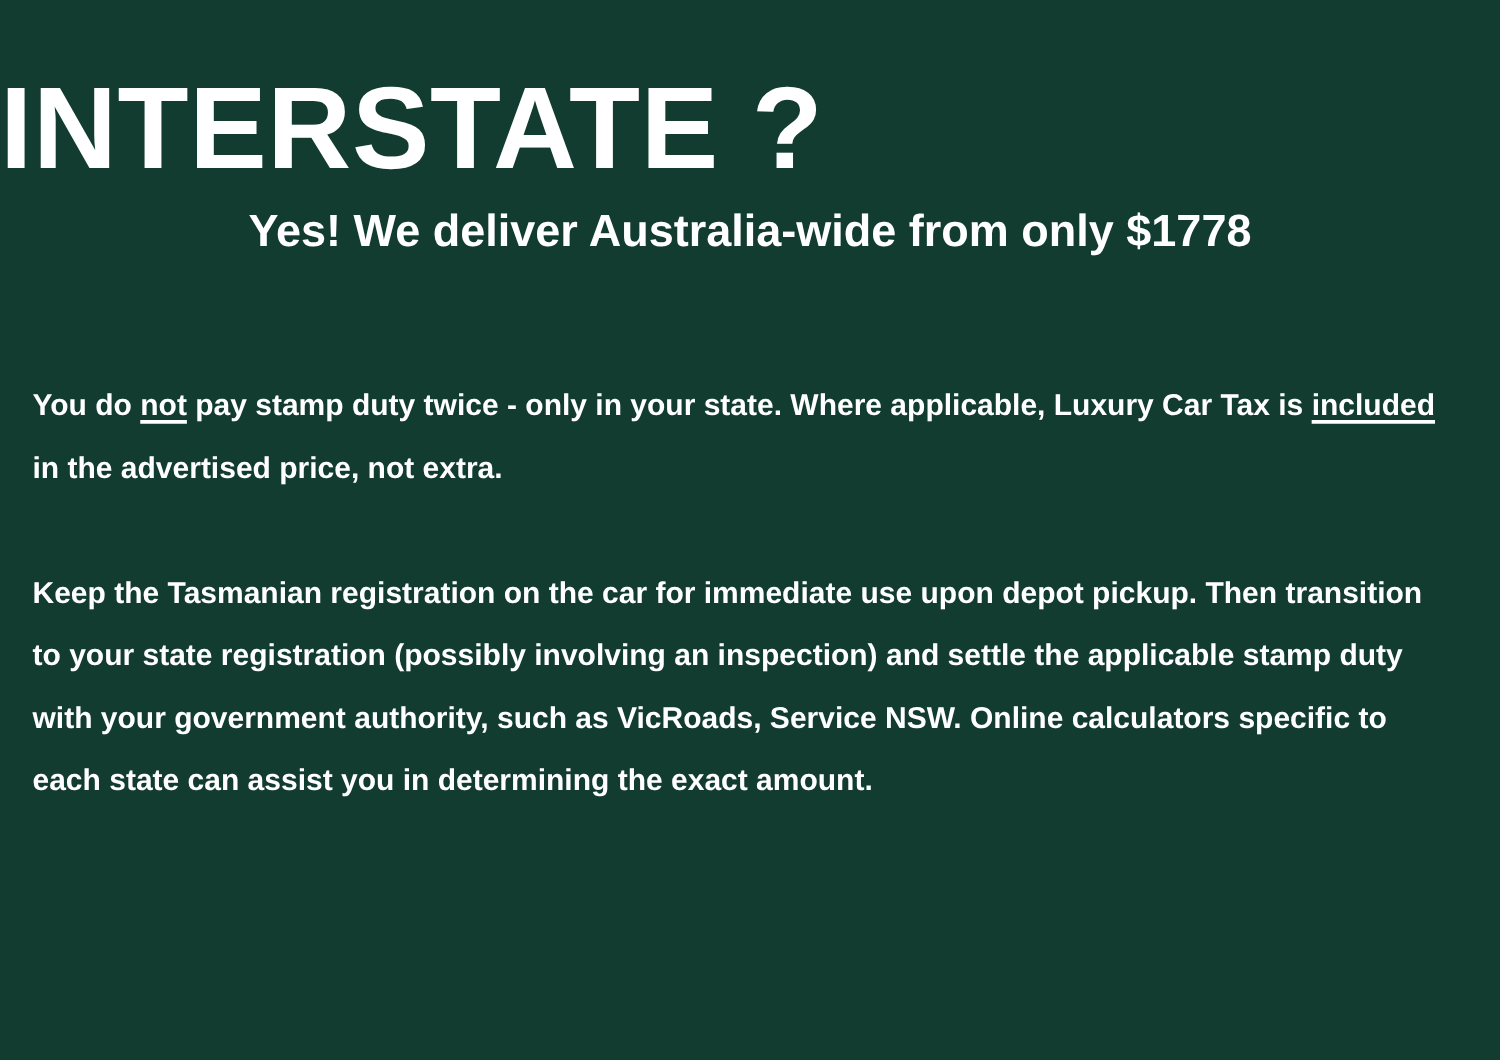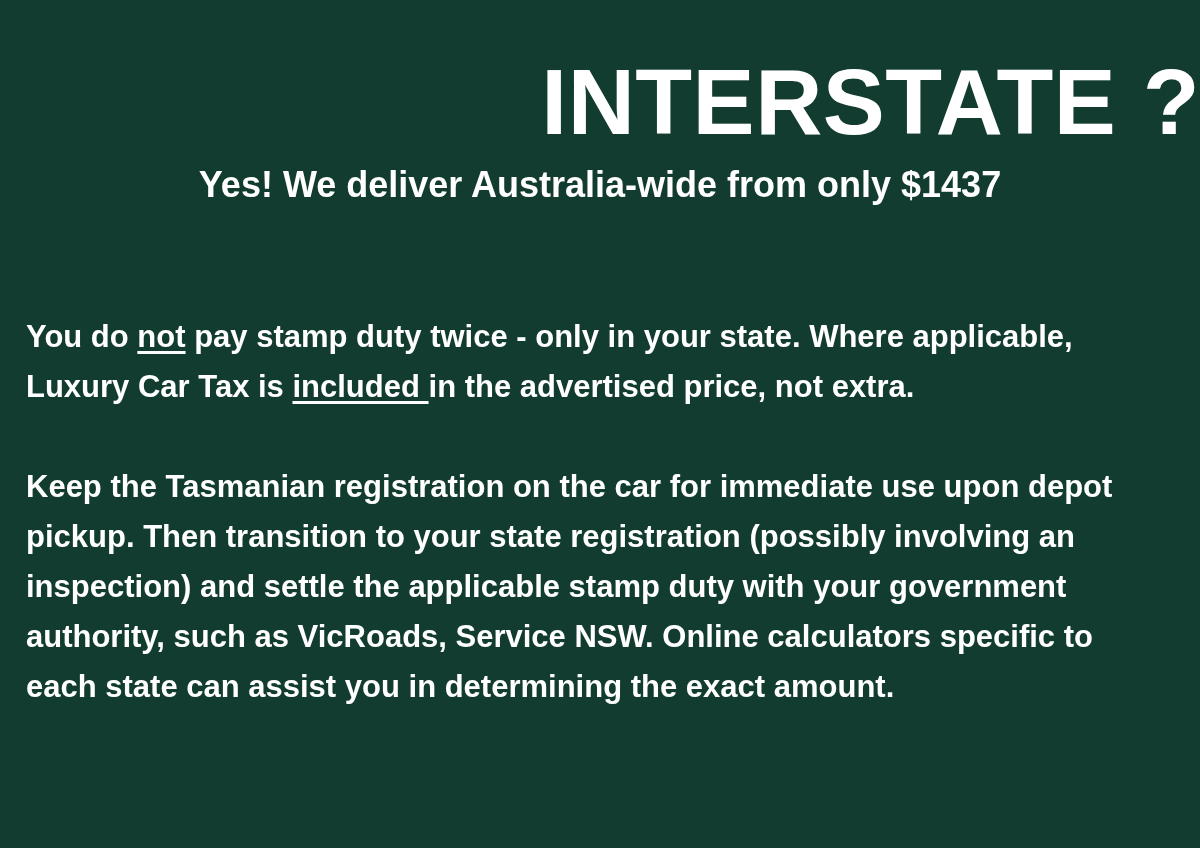--- a/index.html
+++ b/index.html
@@ -23,21 +23,21 @@
     box-sizing: border-box;
     color: #ffffff;
   }
 
   
   .headline {
     position: absolute;
     left: 0;
     right: 0;
     top: 26px;
-    text-align: right;
+    text-align: left;
     font-size: 93px;
     line-height: 1.05;
     font-weight: 700;
     letter-spacing: 0.5px;
     color: #ffffff;
     white-space: nowrap;
     margin-top: 28px;
   }
 
   
@@ -55,23 +55,23 @@
 
   .subhead-line {
     display: block;
     white-space: nowrap;
   }
 
   
   .body-copy {
     position: absolute;
     left: 26px;
-    top: 312px;
+    top: 300px;
     width: 1136px;
-    font-size: 31px;
+    font-size: 24px;
     line-height: 50px;
     font-weight: 700;
     color: #ffffff;
   }
 
   .para {
     margin: 0;
   }
 
   .para-gap {
@@ -85,21 +85,21 @@
   }
 </style>
 </head>
 <body>
 
 <div class="poster">
 
   <h1 class="headline">INTERSTATE ?</h1>
 
   <div class="subhead">
-    <span class="subhead-line">Yes! We deliver Australia-wide from only $1437</span>
+    <span class="subhead-line">Yes! We deliver Australia-wide from only $1778</span>
   </div>
 
   <div class="body-copy">
 
     <p class="para"><span>You do </span><span class="u">not</span><span> pay stamp duty twice - only in your state. Where applicable, Luxury Car Tax is </span><span class="u">included </span><span>in the advertised price, not extra.</span></p>
 
     <div class="para-gap"></div>
 
     <p class="para">Keep the Tasmanian registration on the car for immediate use upon depot pickup. Then transition to your state registration (possibly involving an inspection) and settle the applicable stamp duty with your government authority, such as VicRoads, Service NSW. Online calculators specific to each state can assist you in determining the exact amount.</p>
 

